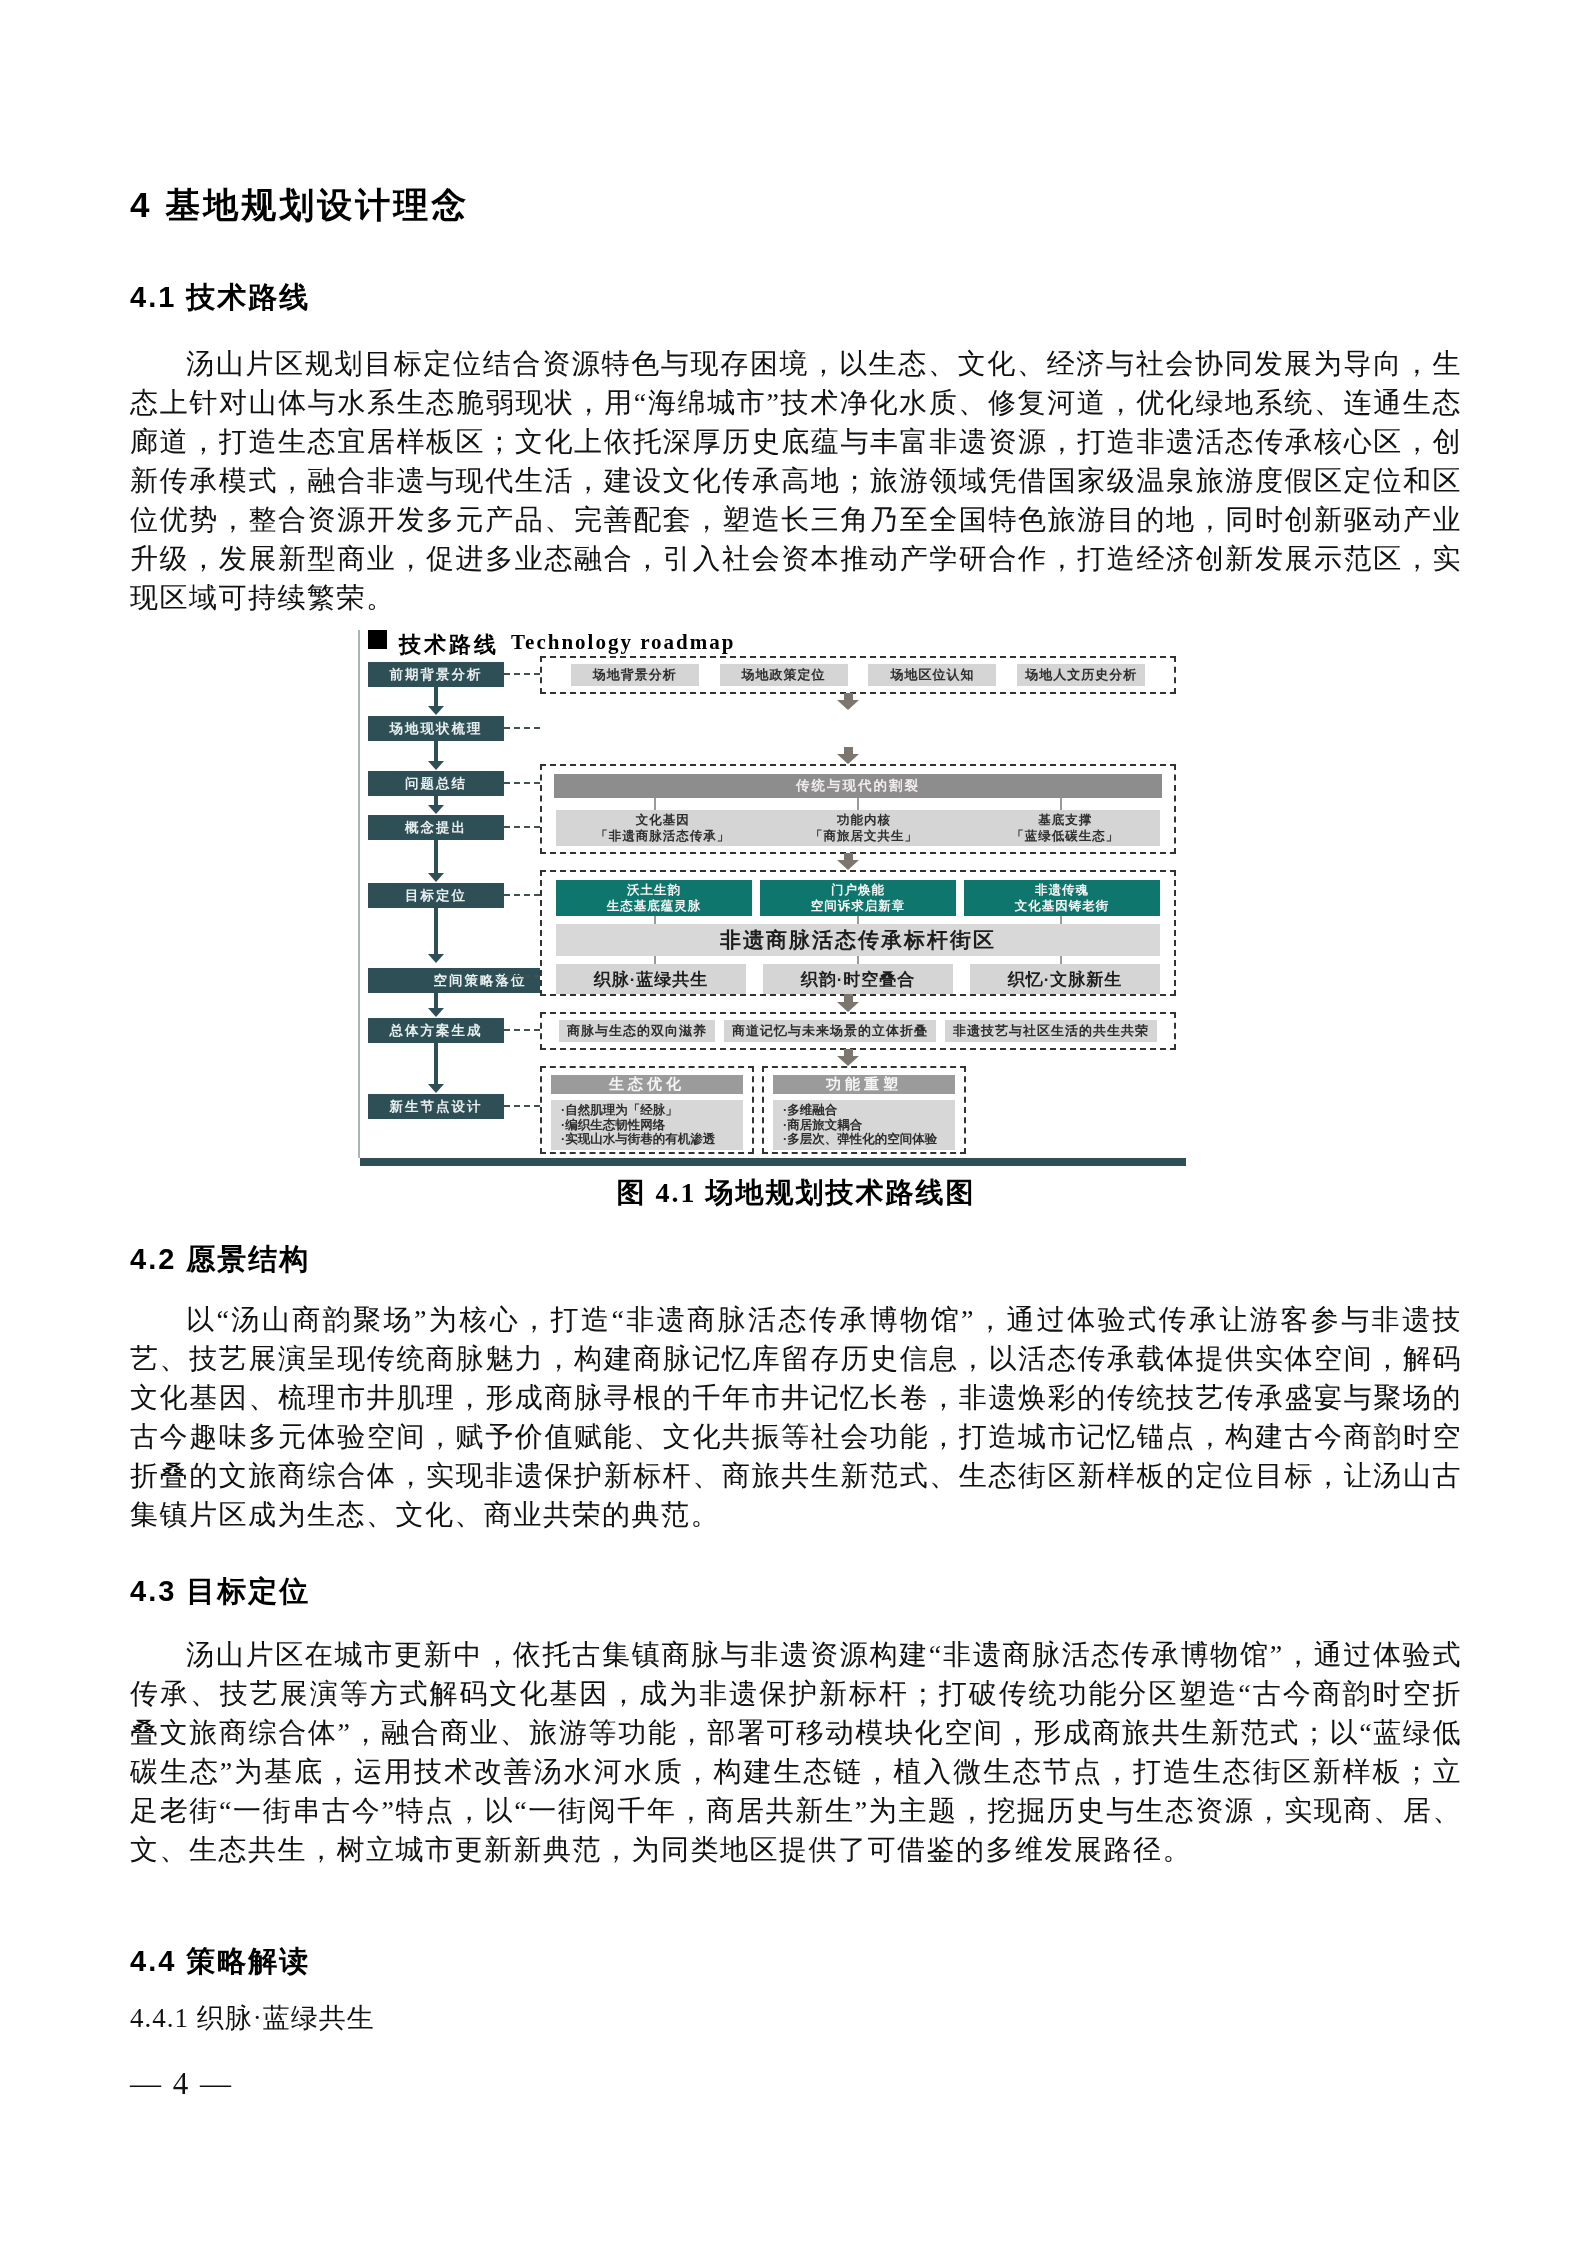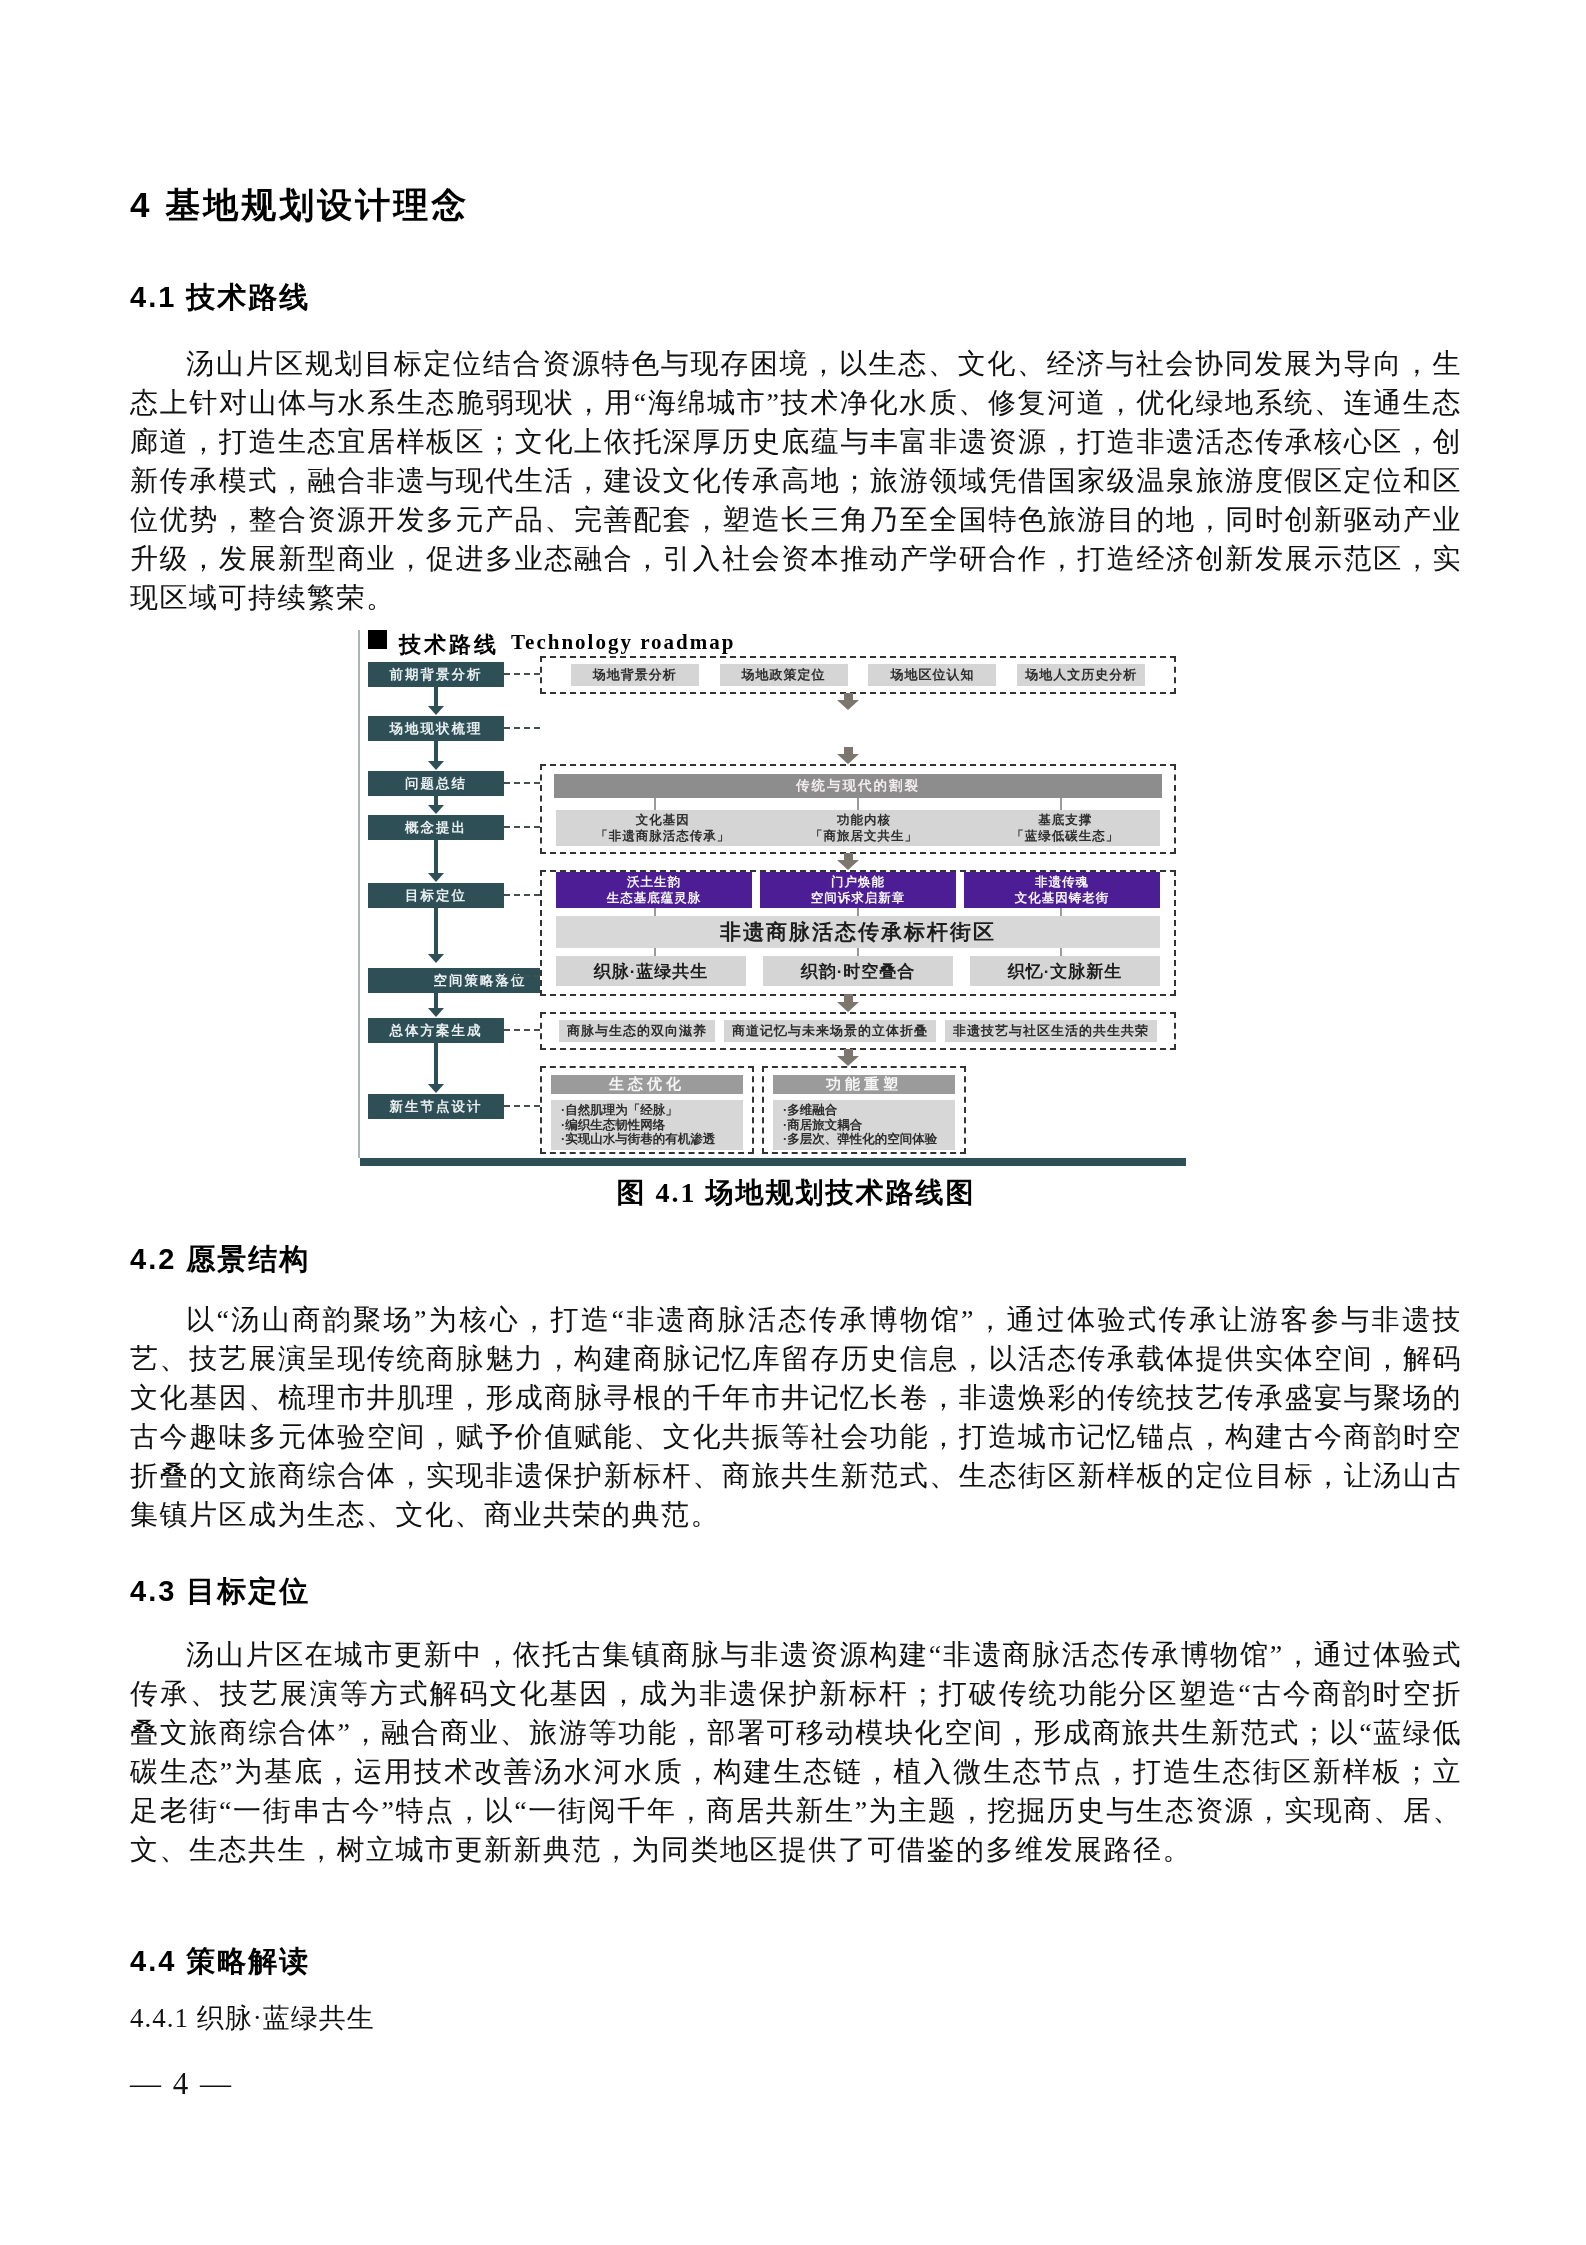--- a/index.html
+++ b/index.html
@@ -105,21 +105,21 @@
   .c4 .stubs { height:8px; }
 
   .trio { display:flex; justify-content:space-between; padding:0 14px; }
   .duo-box {
     width:196px; height:36px; display:flex; flex-direction:column;
     align-items:center; justify-content:center;
     font-family:"Liberation Sans","DejaVu Sans",sans-serif;
     font-size:12.5px; font-weight:bold; line-height:16px; letter-spacing:1px; text-align:center;
   }
   .concept { background:#d5d5d5; color:#2e2e2e;padding-left:12px; }
-  .goal    { background:#4c1d95; color:#f5f5f5; }
+  .goal    { background:#0f766e; color:#f5f5f5; margin-top:8px; }
   .target-bar {
     margin:0 14px; height:32px; background:#d8d8d8; color:#1d1d1d;
     font-family:"Liberation Sans","DejaVu Sans",sans-serif;
     font-size:21px; font-weight:bold; letter-spacing:2px;
     display:flex; align-items:center; justify-content:center;
   }
   .strategy {
     width:190px; height:30px; background:#d5d5d5; color:#1d1d1d;
     font-family:"Liberation Sans","DejaVu Sans",sans-serif;
     font-size:17px; font-weight:bold; letter-spacing:1px;

